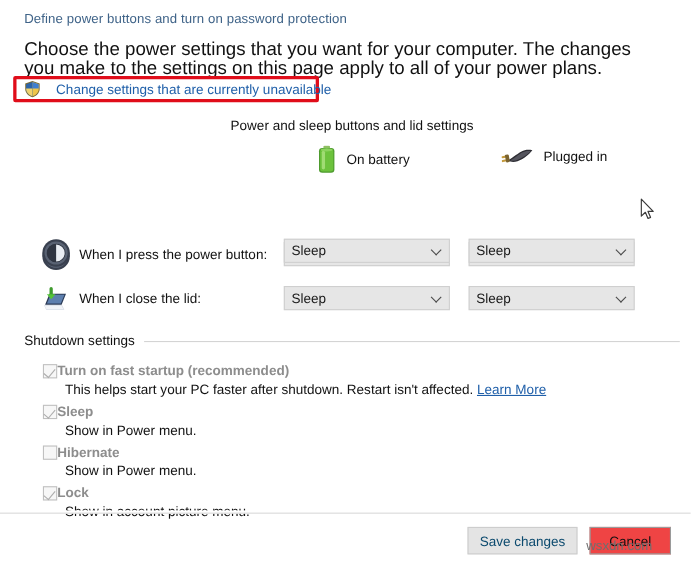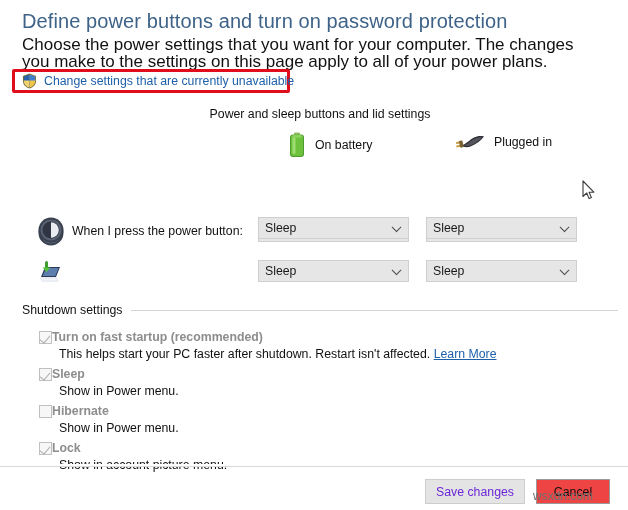--- a/index.html
+++ b/index.html
@@ -16,21 +16,21 @@
     font-size: 12px;
     color: #000000;
     -webkit-font-smoothing: antialiased;
   }
 
   
   #page-title {
     position: absolute;
     left: 22px;
     top: 10px;
-    font-size: 20px;
+    font-size: 12px;
     color: #3f6388;
     letter-spacing: 0.1px;
     white-space: nowrap;
   }
   #page-desc {
     position: absolute;
     left: 22px;
     top: 37px;
     width: 578px;
     font-size: 17px;
@@ -51,21 +51,21 @@
     pointer-events: none;
   }
 
   
   #uac-link-row {
     position: absolute;
     left: 22px;
     top: 73px;
     display: flex;
     align-items: center;
-    gap: 7px;
+    gap: 14px;
   }
   .shield-icon {
     width: 15px;
     height: 16px;
     display: block;
   }
   #uac-link-label {
     font-size: 12.3px;
     color: #1f5fa9;
     white-space: nowrap;
@@ -245,21 +245,21 @@
     align-items: center;
     justify-content: center;
     font-size: 12.3px;
     border: 1px solid #cdcdcd;
   }
   #btn-save {
     left: 425px;
     top: 479px;
     width: 100px;
     background: #e4e4e4;
-    color: #6d28d9;
+    color: #0c4a6e;
   }
   #btn-cancel {
     left: 536px;
     top: 479px;
     width: 74px;
     background: #ef4444;
     color: #111111;
     border: 1px solid #9a9a9a;
   }
 
@@ -388,20 +388,21 @@
   <span>
     <svg class="row-icon" viewBox="0 0 26 26">
       <path d="M7 7 L22 7 L18 17 L3 17 Z" fill="#2b3a56"></path>
       <path d="M8 8 L20.6 8 L17.3 16 L4.7 16 Z" fill="#5d7fae"></path>
       <path d="M2 17.5 L18.5 17.5 L20.5 21.5 L4 21.5 Z" fill="#d6dce6"></path>
       <path d="M2.6 18.2 L18.1 18.2 L19.6 20.8 L4.1 20.8 Z" fill="#f2f4f8"></path>
       <path d="M8.5 2.5 V9.5" stroke="#3f9b2e" stroke-width="3" stroke-linecap="round"></path>
       <path d="M4.6 7.4 L8.5 12 L12.4 7.4 Z" fill="#54c437"></path>
     </svg>
   </span>
+  <span class="row-label">When I close the lid:</span>
   <div class="dropdown col1">
     <span>Sleep</span>
     <span class="chev"></span>
   </div>
   <div class="dropdown col2">
     <span>Sleep</span>
     <span class="chev"></span>
   </div>
 </div>
 

